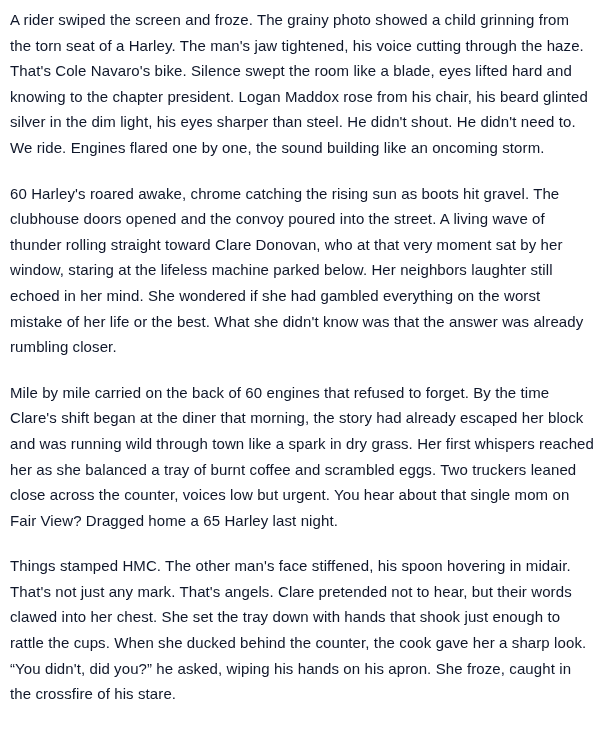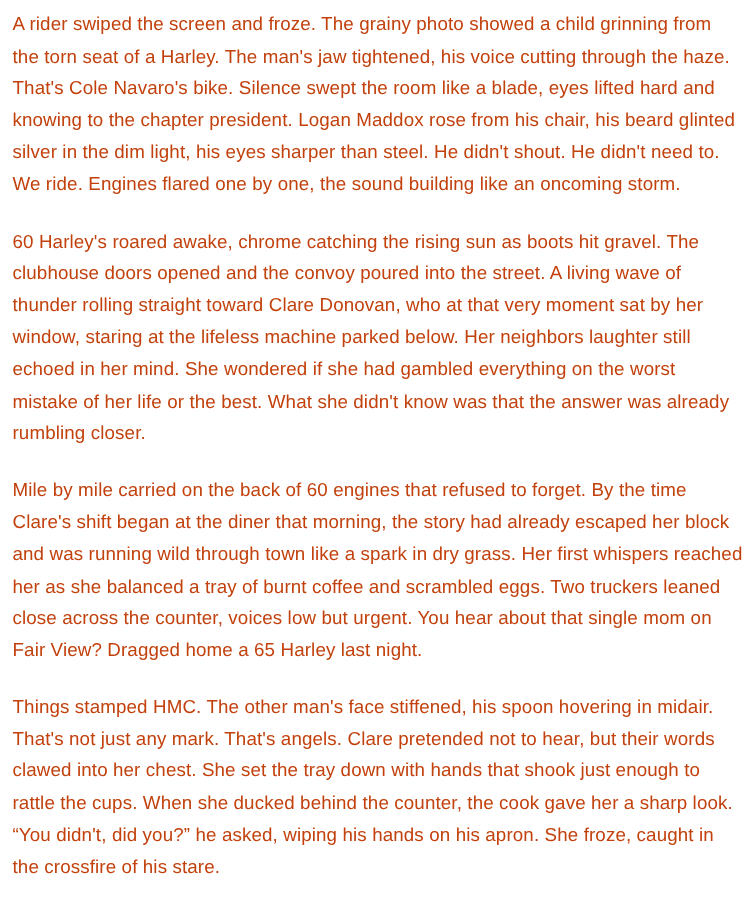--- a/index.html
+++ b/index.html
@@ -16,21 +16,21 @@
     box-sizing: border-box;
     width: 603px;
     height: 735px;
     padding: 7px 9px 0 10px;
     background: #ffffff;
   }
   .story-text {
     font-family: "Liberation Sans", "DejaVu Sans", sans-serif;
     font-size: 15px;
     line-height: 25.6px;
-    color: #c2410c;
+    color: #0f172a;
     letter-spacing: 0.1px;
     max-width: 584px;
   }
   .story-text p {
     margin: 0 0 20px 0;
   }
   .story-text p:last-child {
     margin-bottom: 16px;
   }
 </style>

